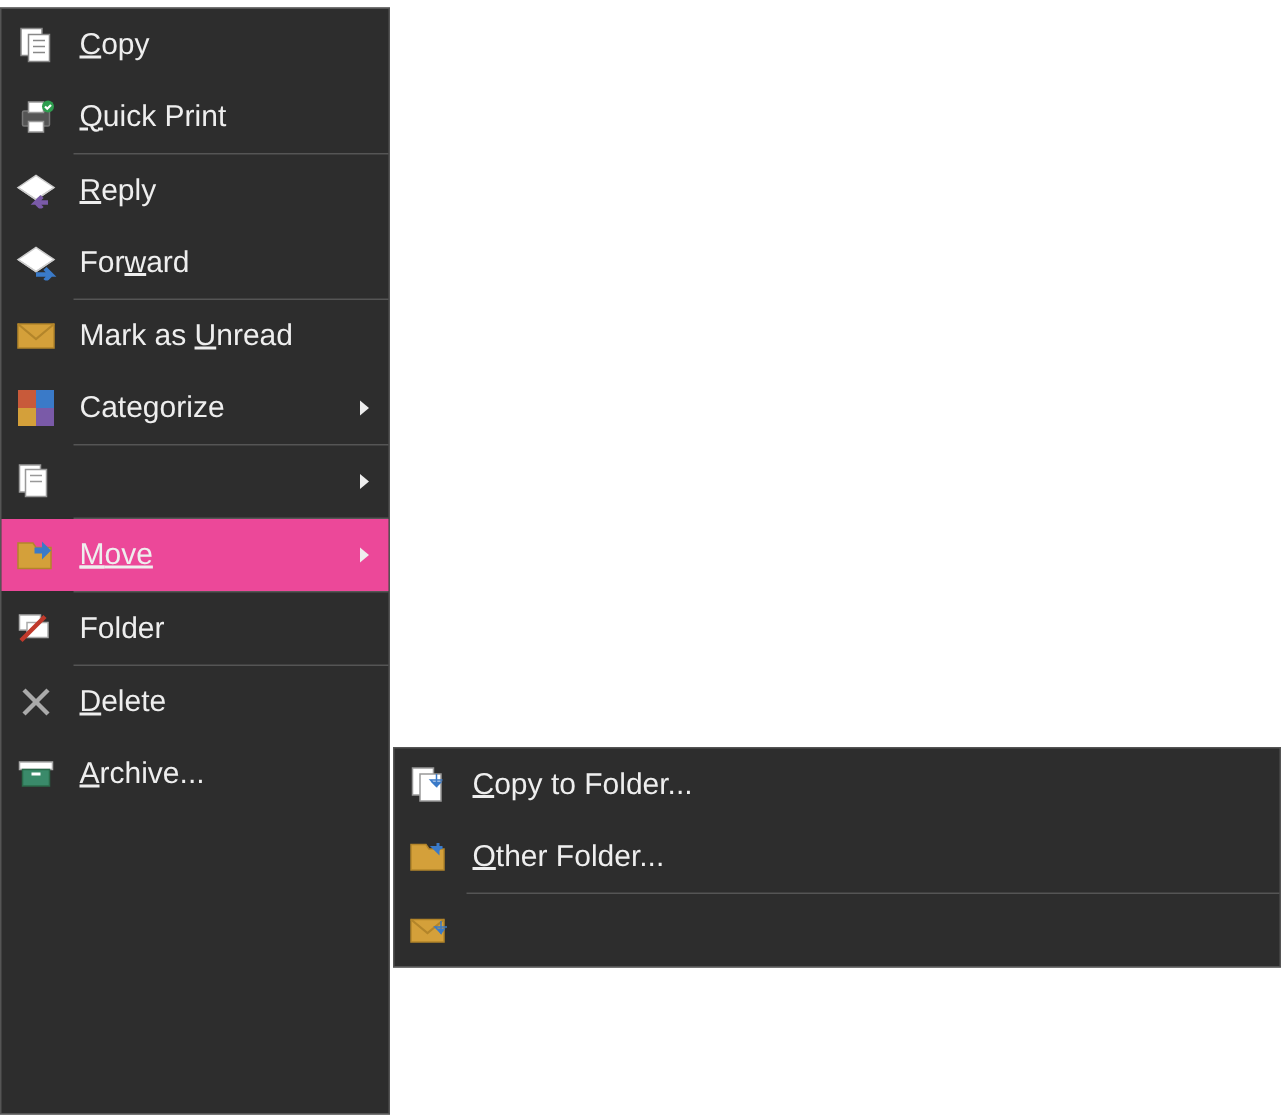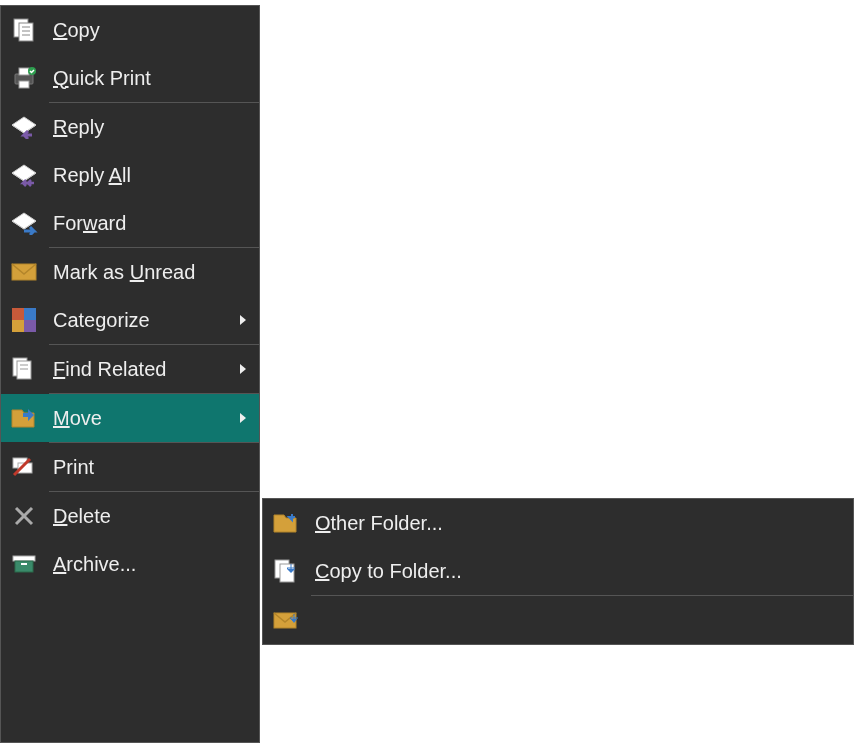--- a/index.html
+++ b/index.html
@@ -2,21 +2,21 @@
 <html><head>
   <meta charset="utf-8">
   <style>
     * { margin:0; padding:0; box-sizing:border-box; }
     body { width:854px; height:743px; background:#fff; font-family:"Segoe UI",Arial,sans-serif; font-size:20px; color:#eee; overflow:hidden; position:relative; }
     .menu { position:absolute; background:#2d2d2d; border:1px solid #555; }
     .menu-main { left:0; top:5px; width:260px; height:738px; }
     .menu-sub  { left:262px; top:498px; width:592px; }
     .sep { height:1px; background:#555; margin-left:48px; }
     .item { display:flex; align-items:center; height:48px; padding-left:8px; cursor:default; position:relative; }
-    .item.hover { background:#0f766e; }
+    .item.hover { background:#ec4899;text-decoration:underline; }
     .ico { width:30px; height:30px; display:flex; align-items:center; justify-content:center; flex:0 0 30px; margin-right:14px; }
     .lbl { flex:1; white-space:nowrap; }
     .lbl u { text-decoration:underline; }
     .arrow { position:absolute; right:12px; top:50%; transform:translateY(-50%); }
     .arrow svg { display:block; }
 
     
     .menu-sub .item { height:48px; }
     .menu-sub .sep { margin-left:48px; }
 
@@ -58,31 +58,20 @@
           <path d="M22 20 L14 20 L18 16 M14 20 L18 24" stroke="#7a5aa8" stroke-width="3" fill="none"></path>
         </svg>
       </span>
       <span class="lbl"><u>R</u>eply</span>
     </div>
     <div class="item">
       <span class="ico">
         <svg width="28" height="24" viewBox="0 0 28 24">
           <path d="M2 10 L14 2 L26 10 L14 18 Z" fill="#fff" stroke="#ccc"></path>
           <path d="M2 10 L14 18 L26 10" fill="none" stroke="#ccc"></path>
-          <path d="M24 20 L18 20 L21 17 M18 20 L21 23" stroke="#7a5aa8" stroke-width="2.5" fill="none"></path>
-          <path d="M19 20 L13 20 L16 17 M13 20 L16 23" stroke="#7a5aa8" stroke-width="2.5" fill="none"></path>
-        </svg>
-      </span>
-      <span class="lbl">Reply <u>A</u>ll</span>
-    </div>
-    <div class="item">
-      <span class="ico">
-        <svg width="28" height="24" viewBox="0 0 28 24">
-          <path d="M2 10 L14 2 L26 10 L14 18 Z" fill="#fff" stroke="#ccc"></path>
-          <path d="M2 10 L14 18 L26 10" fill="none" stroke="#ccc"></path>
           <path d="M14 20 L24 20 L20 16 M24 20 L20 24" stroke="#3a7ac8" stroke-width="3" fill="none"></path>
         </svg>
       </span>
       <span class="lbl">For<u>w</u>ard</span>
     </div>
     <div class="sep"></div>
     <div class="item">
       <span class="ico">
         <svg width="28" height="20" viewBox="0 0 28 20">
           <rect x="2" y="2" width="24" height="16" fill="#d4a03a" stroke="#b3852a"></rect>
@@ -110,21 +99,20 @@
     <div class="sep"></div>
     <div class="item">
       <span class="ico">
         <svg width="26" height="26" viewBox="0 0 26 26">
           <rect x="2" y="2" width="14" height="18" fill="#fff" stroke="#999"></rect>
           <rect x="6" y="5" width="14" height="18" fill="#fff" stroke="#999"></rect>
           <line x1="9" y1="9" x2="17" y2="9" stroke="#999"></line>
           <line x1="9" y1="13" x2="17" y2="13" stroke="#999"></line>
         </svg>
       </span>
-      <span class="lbl"><u>F</u>ind Related</span>
       <span class="arrow">
         <svg width="8" height="12" viewBox="0 0 8 12">
           <path d="M1 1 L7 6 L1 11 Z" fill="#eee"></path>
         </svg>
       </span>
     </div>
     <div class="sep"></div>
     <div class="item hover">
       <span class="ico">
         <svg width="28" height="22" viewBox="0 0 28 22">
@@ -141,21 +129,21 @@
     </div>
     <div class="sep"></div>
     <div class="item">
       <span class="ico">
         <svg width="28" height="24" viewBox="0 0 28 24">
           <rect x="3" y="3" width="14" height="10" fill="#fff" stroke="#aaa"></rect>
           <rect x="8" y="8" width="14" height="10" fill="#fff" stroke="#aaa"></rect>
           <line x1="4" y1="20" x2="20" y2="4" stroke="#c0392b" stroke-width="3"></line>
         </svg>
       </span>
-      <span class="lbl">Print</span>
+      <span class="lbl">Folder</span>
     </div>
     <div class="sep"></div>
     <div class="item">
       <span class="ico">
         <svg width="24" height="24" viewBox="0 0 24 24">
           <line x1="4" y1="4" x2="20" y2="20" stroke="#aaa" stroke-width="3"></line>
           <line x1="20" y1="4" x2="4" y2="20" stroke="#aaa" stroke-width="3"></line>
         </svg>
       </span>
       <span class="lbl"><u>D</u>elete</span>
@@ -167,38 +155,38 @@
           <rect x="4" y="7" width="18" height="11" fill="#3a8a6a" stroke="#2a6a4a"></rect>
           <rect x="10" y="9" width="6" height="2" fill="#fff"></rect>
         </svg>
       </span>
       <span class="lbl"><u>A</u>rchive...</span>
     </div>
   </div>
 <div class="menu menu-sub" id="menu-sub">
     <div class="item">
       <span class="ico">
-        <svg width="28" height="22" viewBox="0 0 28 22">
-          <path d="M2 6 L2 20 L24 20 L24 6 L14 6 L12 3 L2 3 Z" fill="#d4a03a" stroke="#b3852a"></path>
-          <path d="M20 2 L20 8 L17 5 L23 5" stroke="#3a7ac8" stroke-width="2" fill="none"></path>
-          <path d="M17 5 L20 8 L23 5" fill="#3a7ac8"></path>
-        </svg>
-      </span>
-      <span class="lbl"><u>O</u>ther Folder...</span>
-    </div>
-    <div class="item">
-      <span class="ico">
         <svg width="26" height="26" viewBox="0 0 26 26">
           <rect x="2" y="2" width="14" height="18" fill="#fff" stroke="#999"></rect>
           <rect x="7" y="6" width="14" height="18" fill="#fff" stroke="#999"></rect>
           <path d="M18 6 L18 14 L14 10 L22 10" stroke="#3a7ac8" fill="none"></path>
           <path d="M14 11 L18 15 L22 11" fill="#3a7ac8"></path>
         </svg>
       </span>
       <span class="lbl"><u>C</u>opy to Folder...</span>
+    </div>
+    <div class="item">
+      <span class="ico">
+        <svg width="28" height="22" viewBox="0 0 28 22">
+          <path d="M2 6 L2 20 L24 20 L24 6 L14 6 L12 3 L2 3 Z" fill="#d4a03a" stroke="#b3852a"></path>
+          <path d="M20 2 L20 8 L17 5 L23 5" stroke="#3a7ac8" stroke-width="2" fill="none"></path>
+          <path d="M17 5 L20 8 L23 5" fill="#3a7ac8"></path>
+        </svg>
+      </span>
+      <span class="lbl"><u>O</u>ther Folder...</span>
     </div>
     <div class="sep"></div>
     <div class="item">
       <span class="ico">
         <svg width="28" height="20" viewBox="0 0 28 20">
           <rect x="2" y="3" width="22" height="15" fill="#d4a03a" stroke="#b3852a"></rect>
           <path d="M2 3 L13 12 L24 3" fill="none" stroke="#b3852a" stroke-width="1.5"></path>
           <path d="M22 4 L22 12 L18 8 L26 8" stroke="#3a7ac8" fill="none"></path>
           <path d="M19 9 L22 13 L25 9" fill="#3a7ac8"></path>
         </svg>

